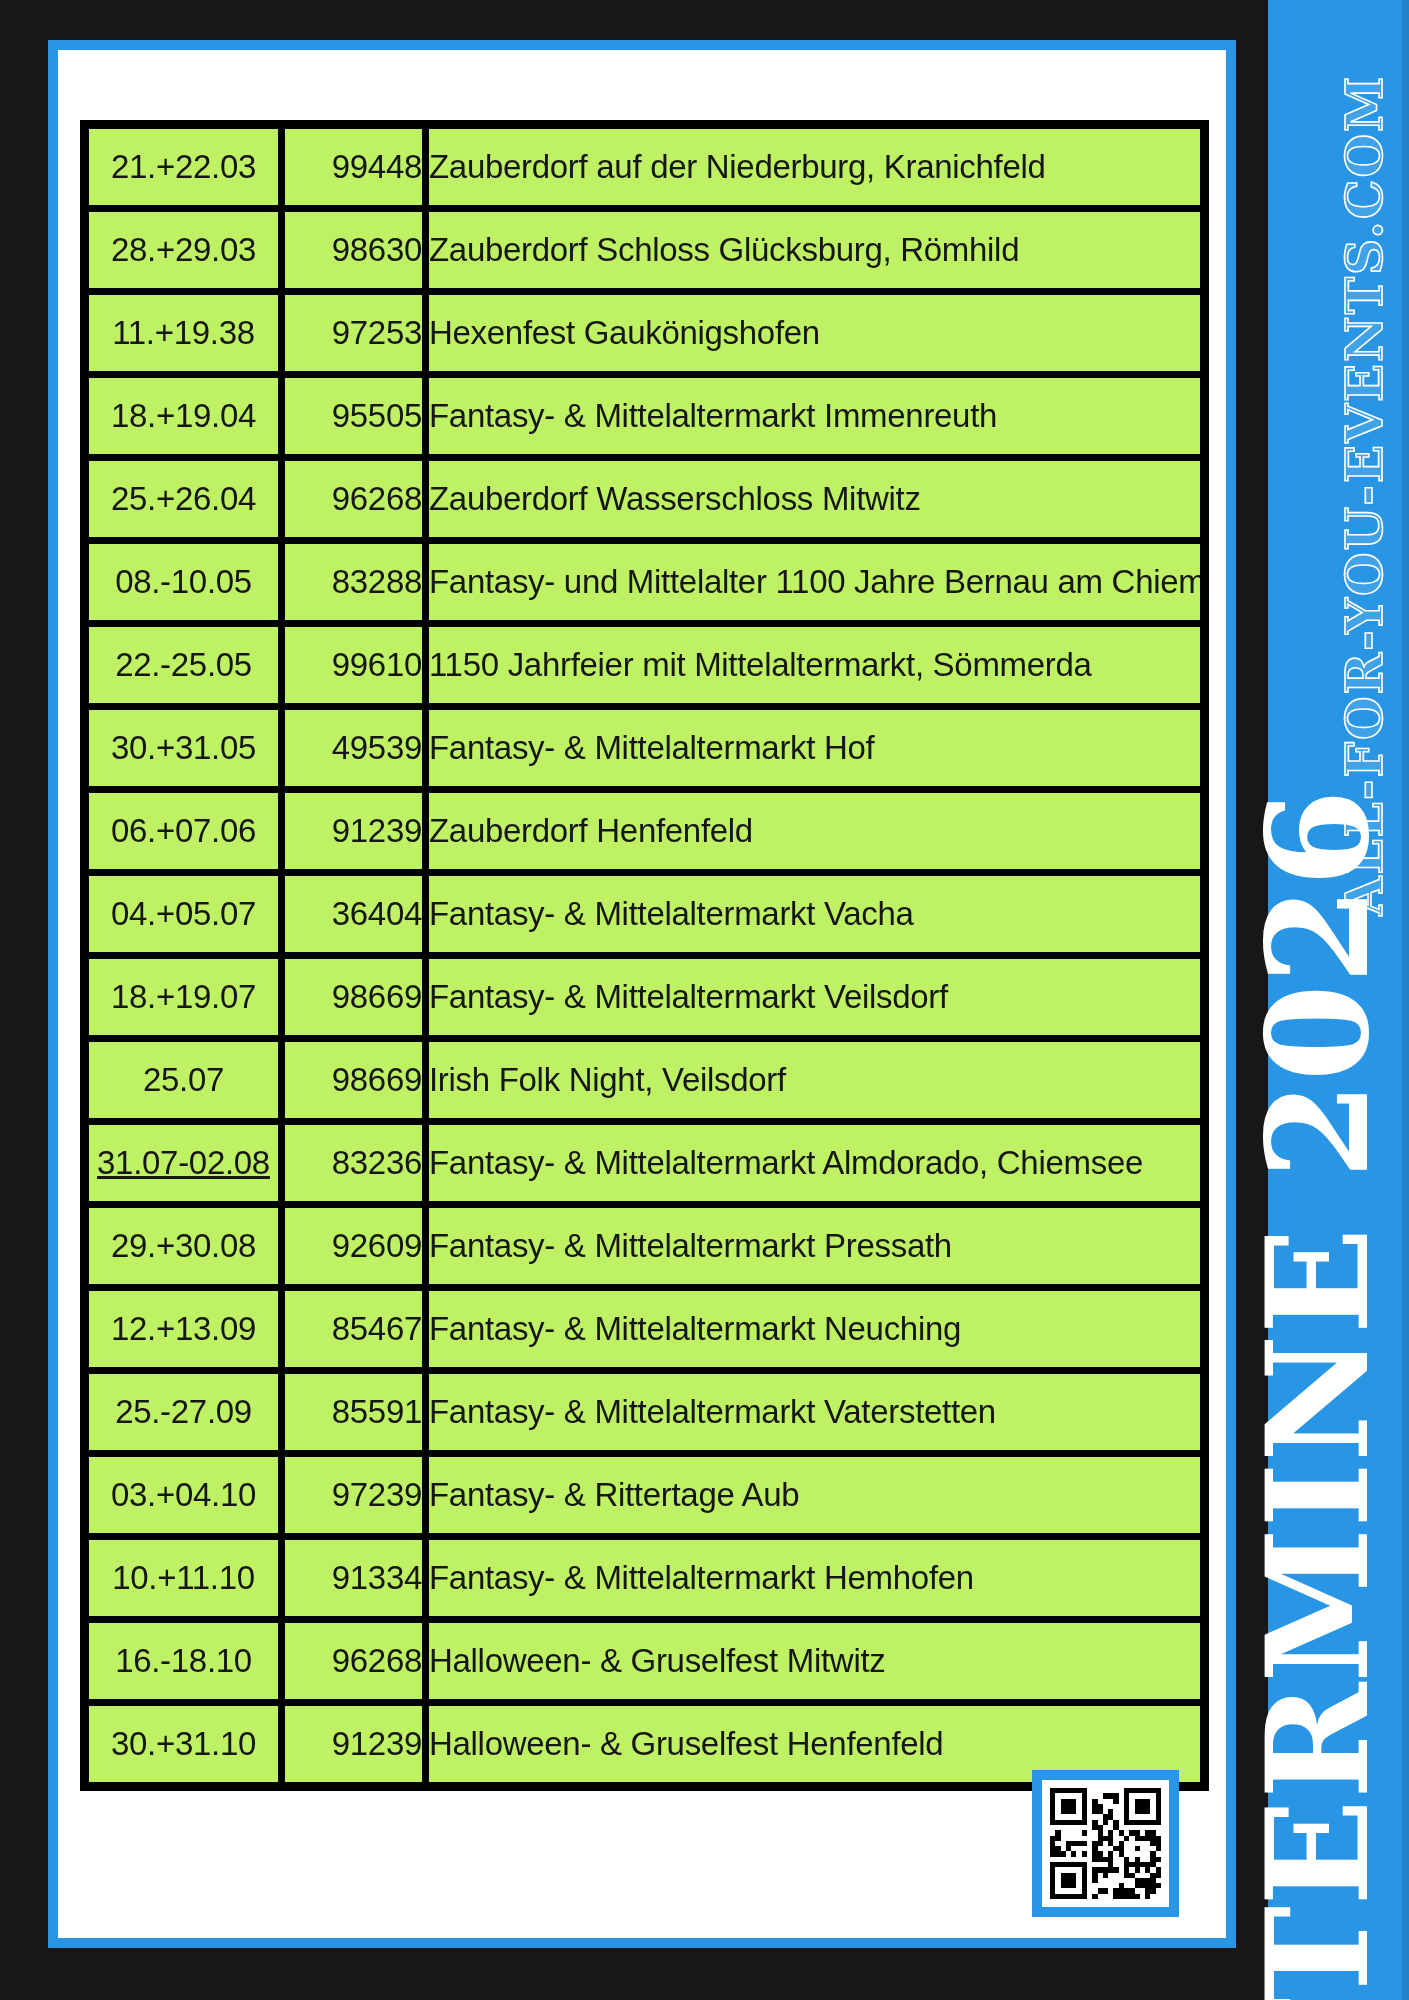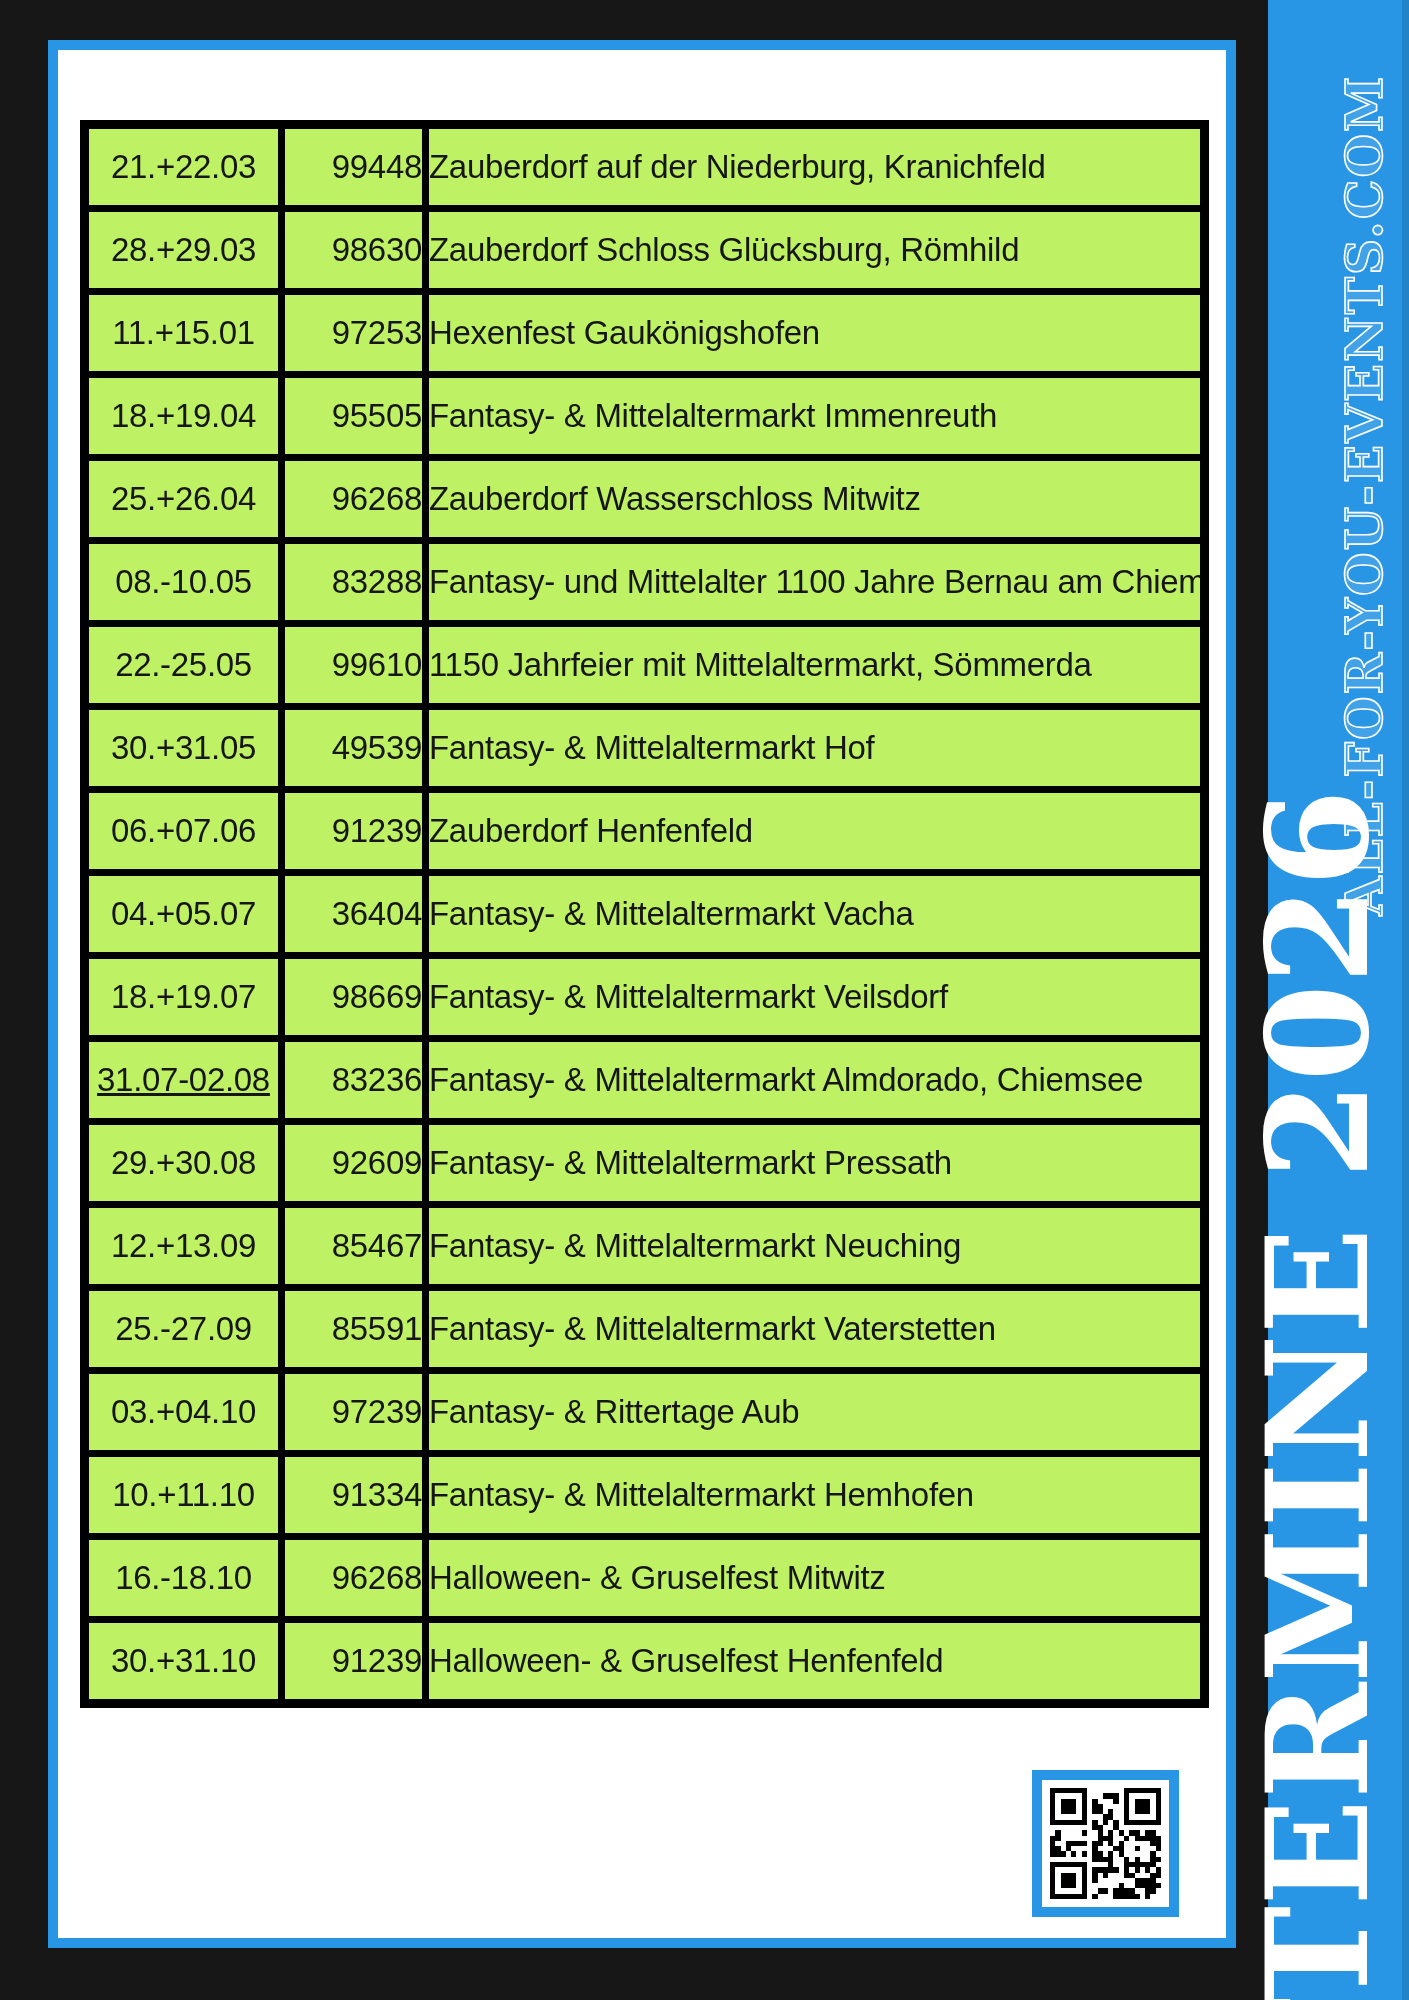--- a/index.html
+++ b/index.html
@@ -89,21 +89,21 @@
         <td class="c-date">21.+22.03</td>
         <td class="c-plz">99448</td>
         <td class="c-event">Zauberdorf auf der Niederburg, Kranichfeld</td>
       </tr>
       <tr>
         <td class="c-date">28.+29.03</td>
         <td class="c-plz">98630</td>
         <td class="c-event">Zauberdorf Schloss Glücksburg, Römhild</td>
       </tr>
       <tr>
-        <td class="c-date">11.+15.01</td>
+        <td class="c-date">11.+19.38</td>
         <td class="c-plz">97253</td>
         <td class="c-event">Hexenfest Gaukönigshofen</td>
       </tr>
       <tr>
         <td class="c-date">18.+19.04</td>
         <td class="c-plz">95505</td>
         <td class="c-event">Fantasy- &amp; Mittelaltermarkt Immenreuth</td>
       </tr>
       <tr>
         <td class="c-date">25.+26.04</td>
@@ -132,20 +132,25 @@
       </tr>
       <tr>
         <td class="c-date">04.+05.07</td>
         <td class="c-plz">36404</td>
         <td class="c-event">Fantasy- &amp; Mittelaltermarkt Vacha</td>
       </tr>
       <tr>
         <td class="c-date">18.+19.07</td>
         <td class="c-plz">98669</td>
         <td class="c-event">Fantasy- &amp; Mittelaltermarkt Veilsdorf</td>
+      </tr>
+      <tr>
+        <td class="c-date">25.07</td>
+        <td class="c-plz">98669</td>
+        <td class="c-event">Irish Folk Night, Veilsdorf</td>
       </tr>
       <tr>
         <td class="c-date sm-date">31.07-02.08</td>
         <td class="c-plz">83236</td>
         <td class="c-event sm">Fantasy- &amp; Mittelaltermarkt Almdorado, Chiemsee</td>
       </tr>
       <tr>
         <td class="c-date">29.+30.08</td>
         <td class="c-plz">92609</td>
         <td class="c-event">Fantasy- &amp; Mittelaltermarkt Pressath</td>

